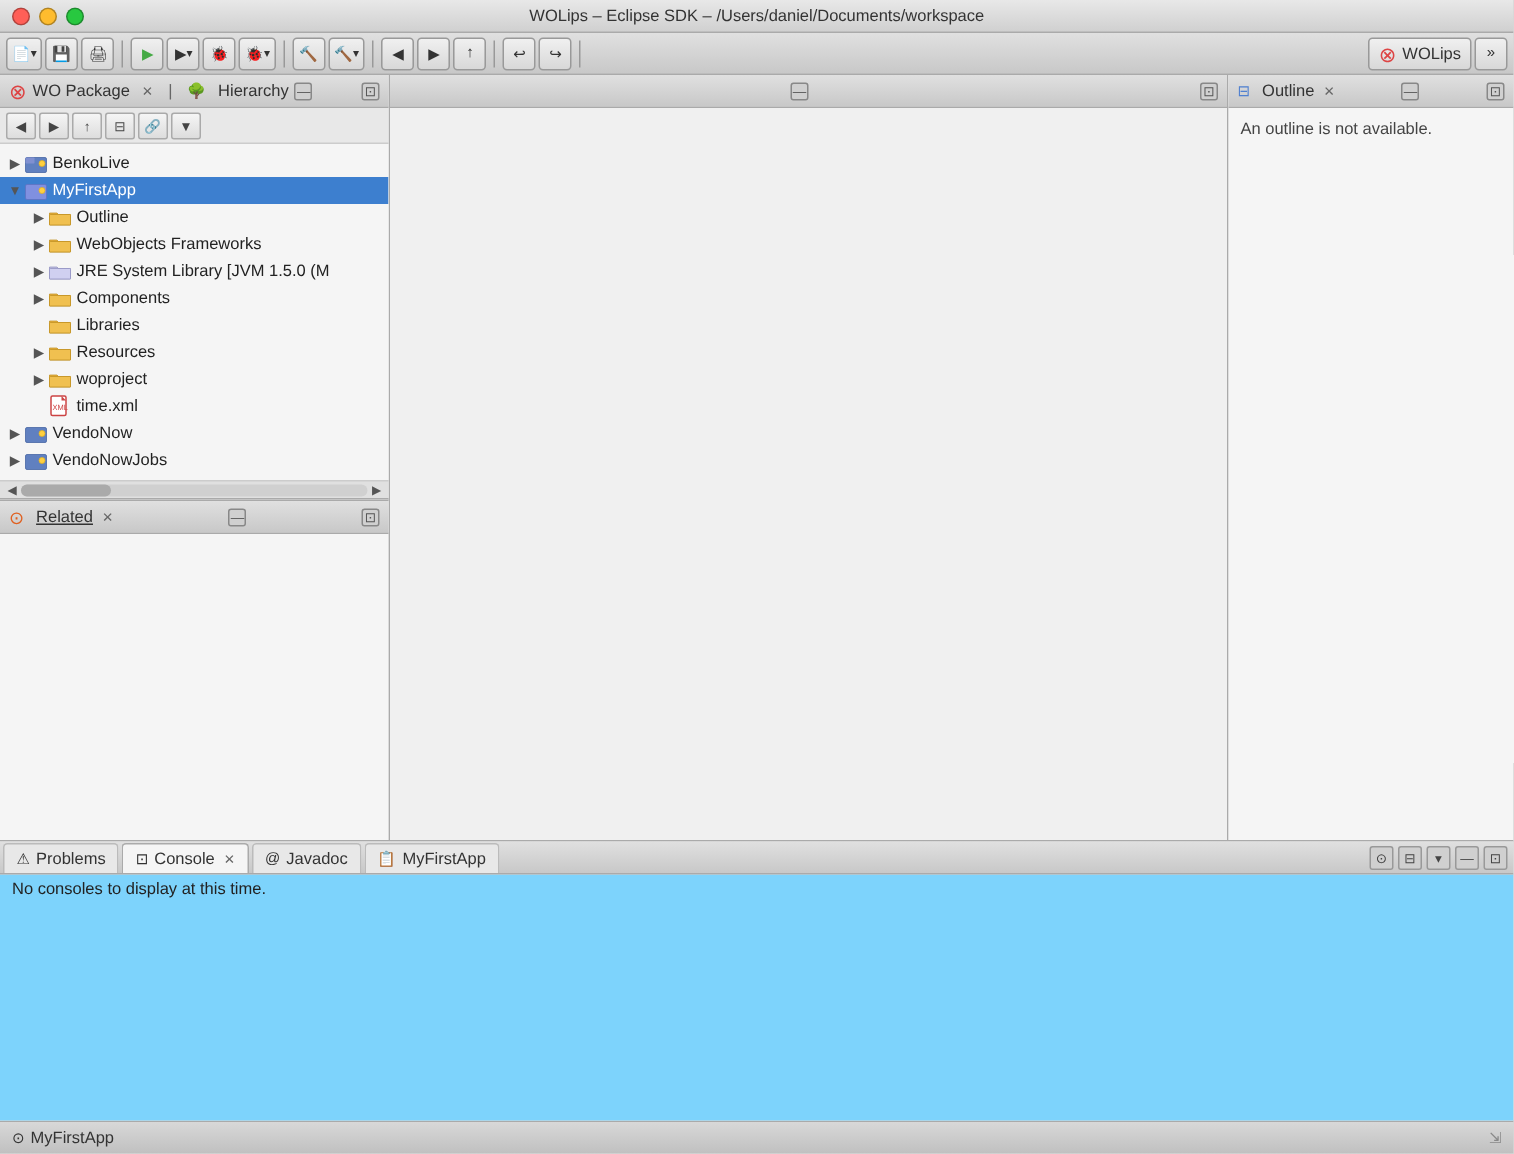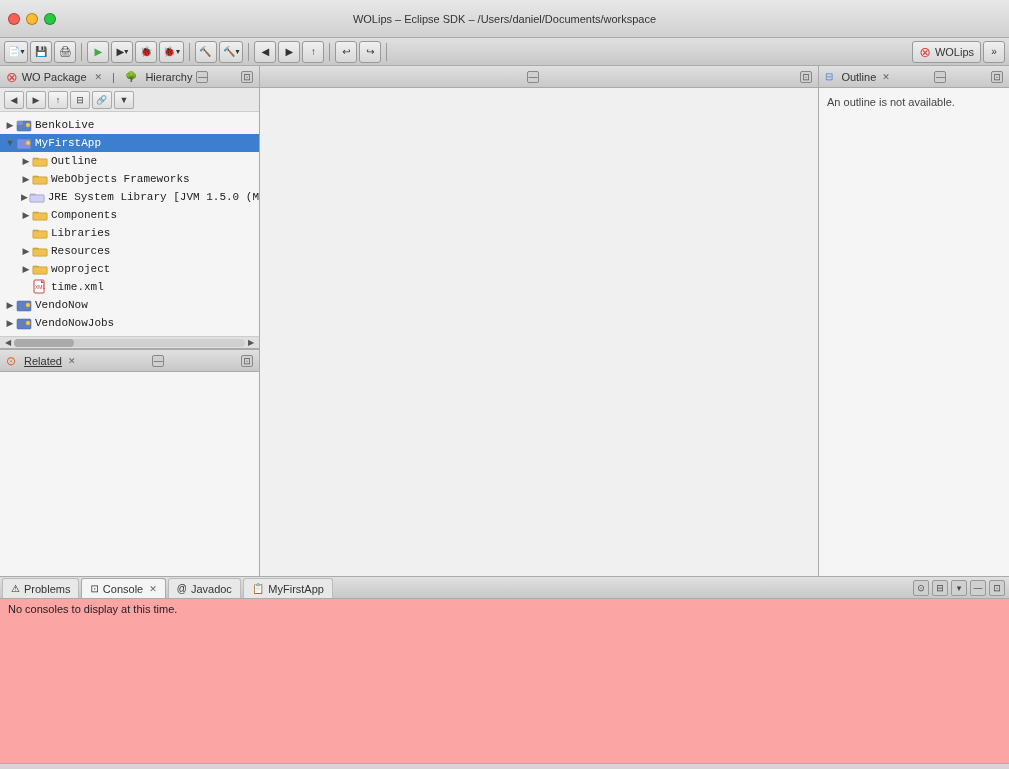--- a/index.html
+++ b/index.html
@@ -1,21 +1,21 @@
 <!DOCTYPE html>
 <html><head>
   <meta charset="utf-8">
   <style>
     * { margin: 0; padding: 0; box-sizing: border-box; }
     body { font-family: 'Lucida Grande', 'Helvetica Neue', Arial, sans-serif; font-size: 11px; background: #d6d6d6; width: 1009px; height: 769px; overflow: hidden; }
 
     
     #title-bar {
       background: linear-gradient(to bottom, #e8e8e8, #d0d0d0);
-      height: 38px;
+      height: 22px;
       display: flex;
       align-items: center;
       justify-content: center;
       border-bottom: 1px solid #aaa;
       position: relative;
     }
     #window-controls {
       position: absolute;
       left: 8px;
       display: flex;
@@ -175,21 +175,21 @@
       font-size: 9px; color: #555;
     }
     .expand-placeholder { width: 12px; display: inline-block; }
 
     .item-icon {
       width: 16px; height: 16px;
       margin-right: 3px;
       display: inline-flex; align-items: center; justify-content: center;
       font-size: 10px;
     }
-    .item-label { font-size: 11px; color: #222; font-family: Liberation Mono, monospace; }
+    .item-label { font-size: 11px; color: #222; }
 
     
     .icon-folder { color: #e8a030; }
 
     
     #tree-scroll-bar {
       height: 12px;
       background: #e0e0e0;
       border-top: 1px solid #ccc;
       display: flex;
@@ -310,21 +310,21 @@
       border: 1px solid #999;
       border-radius: 2px;
       background: #d0d0d0;
       cursor: pointer;
       display: flex; align-items: center; justify-content: center;
       font-size: 9px; color: #444;
     }
 
     #console-content {
       flex: 1;
-      background: #fca5a5;
+      background: #7dd3fc;
       padding: 4px 8px;
       font-size: 11px;
       color: #222;
       overflow: auto;
     }
 
     
     #status-bar {
       height: 22px;
       background: linear-gradient(to bottom, #d8d8d8, #c0c0c0);

